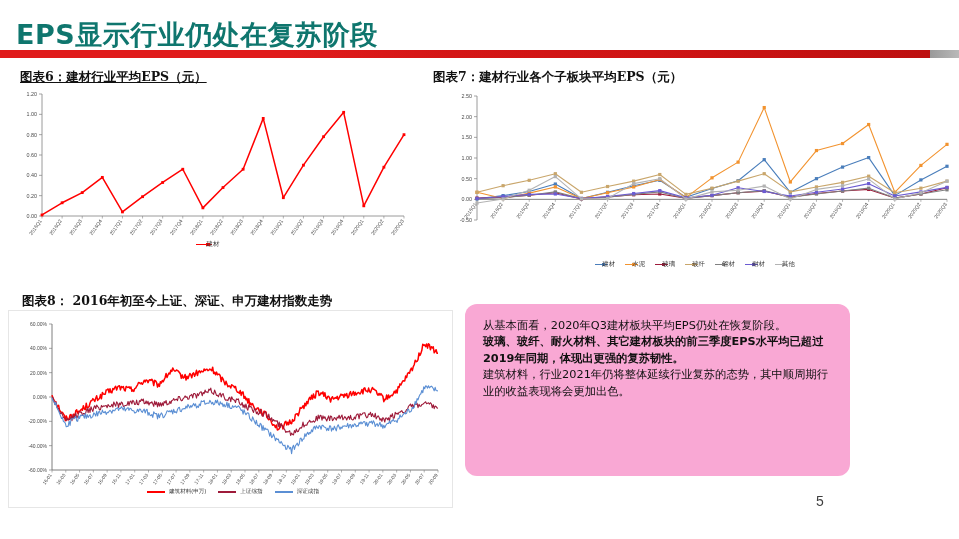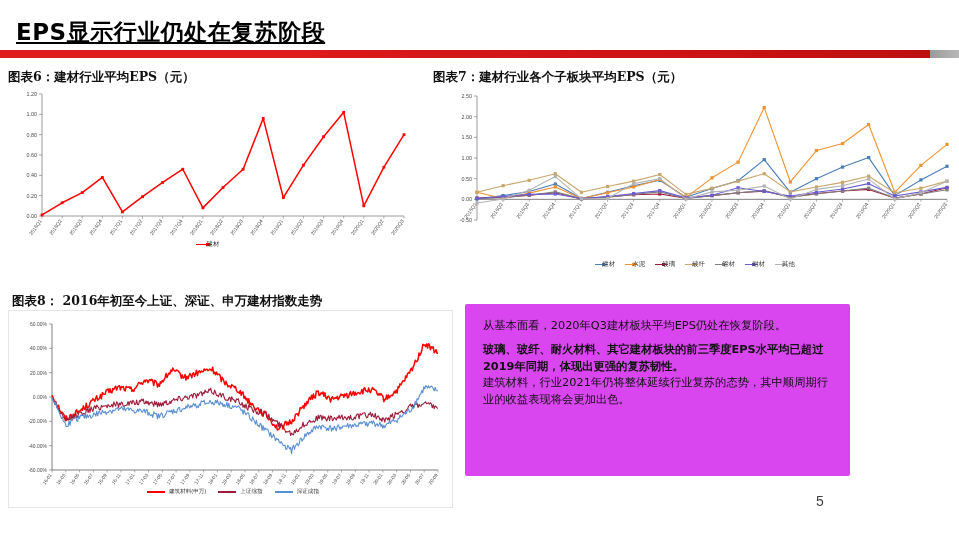--- a/index.html
+++ b/index.html
@@ -5,63 +5,62 @@
   html,body{margin:0;padding:0;}
   body{
     width:959px;height:539px;background:#ffffff;overflow:hidden;
     font-family:"Liberation Sans","DejaVu Sans",sans-serif;
     position:relative;
   }
   
   #slide-title{
     position:absolute;left:16px;top:17px;
     font-family:"DejaVu Sans","Liberation Sans",sans-serif;
-    font-weight:bold;font-size:23px;color:#000000;letter-spacing:.5px;
+    font-weight:bold;font-size:27px;color:#0f766e;letter-spacing:.5px;
     white-space:nowrap;
-    text-decoration:underline;
   }
   #title-rule{
     position:absolute;left:0px;top:50px;width:959px;height:8px;
     background:linear-gradient(90deg,#e01b1b 0%,#e01b1b 30%,#d41616 47%,#cf1414 68%,#c41111 85%,#bd1010 97%,#9a9a9a 97%,#b9b9b9 100%);
   }
   
   .fig-title{
     position:absolute;
     font-family:"DejaVu Serif","Liberation Serif",serif;
     font-weight:bold;font-size:12.5px;color:#111;white-space:nowrap;
   }
-  #fig6-title{left:8px;top:69px;}
+  #fig6-title{left:20px;top:69px;text-decoration:underline;}
   #fig7-title{left:433px;top:69px;}
-  #fig8-title{left:12px;top:293px;}
+  #fig8-title{left:22px;top:293px;}
   
   .chart{position:absolute;background:#fff;}
   .legend{position:absolute;display:flex;gap:9px;align-items:center;
           font-size:6.2px;color:#3a3a3a;white-space:nowrap;}
   .lg-item{display:flex;align-items:center;gap:2px;}
   .lg-line{display:inline-block;width:13px;height:1.6px;}
   .lg-mark{display:inline-block;width:3.2px;height:3.2px;margin-left:-8px;margin-right:-8px;}
   
   #chart6{left:8px;top:88px;width:400px;height:175px;}
   
   #chart7{left:435px;top:90px;width:520px;height:190px;}
   
   #chart8{left:8px;top:310px;width:445px;height:198px;}
   #chart8-frame{position:absolute;left:0;top:0;width:445px;height:198px;
                 border:1px solid #e6e6e6;box-sizing:border-box;background:#fff;}
   
   #callout{
     position:absolute;left:465px;top:304px;width:385px;height:172px;
-    background:#d946ef;border-radius:2px;box-sizing:border-box;
+    background:#f9a8d4;border-radius:12px;box-sizing:border-box;
     padding:14px 16px 19px 18px;
   }
   #callout p{
     margin:0;font-family:"DejaVu Sans","Liberation Sans",sans-serif;
     font-size:11.3px;line-height:16.4px;color:#111;
   }
-  #callout p.bold{font-weight:bold;margin-top:8px;}
+  #callout p.bold{font-weight:bold;}
   
   #page-num{
     position:absolute;left:816px;top:493px;
     font-size:14px;color:#3f3f3f;font-family:"Liberation Sans",sans-serif;
   }
 </style>
 </head>
 <body>
 
 <div id="slide-title">EPS显示行业仍处在复苏阶段</div>

